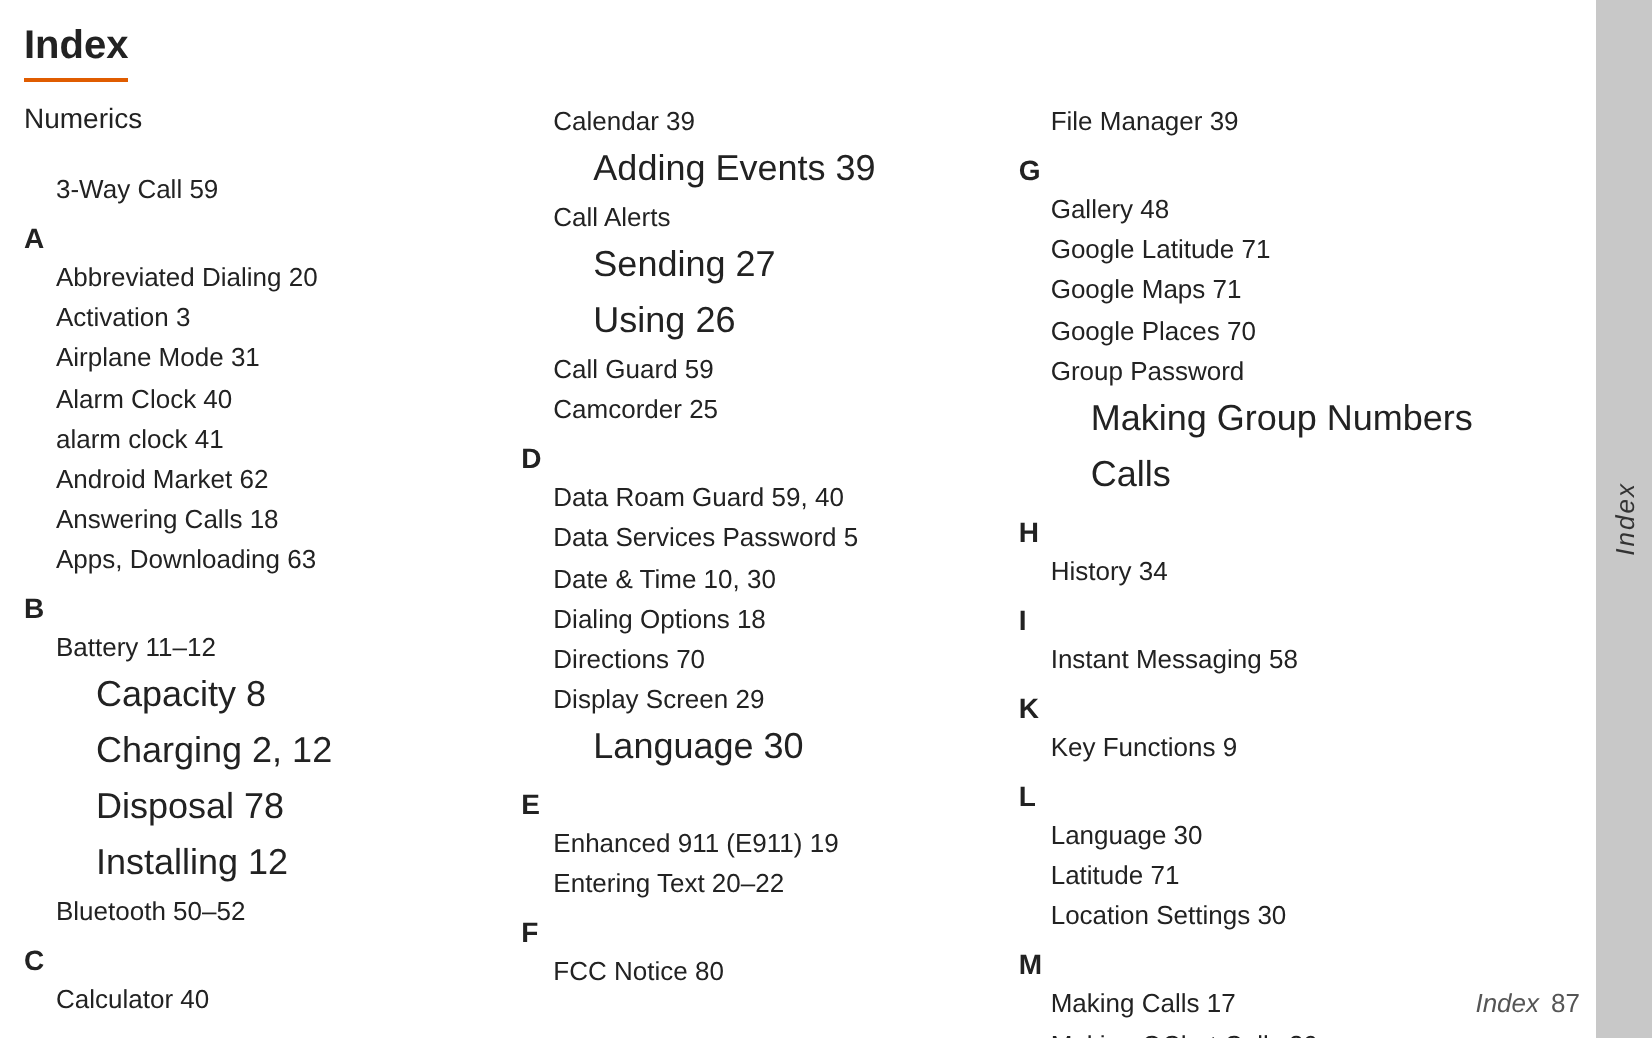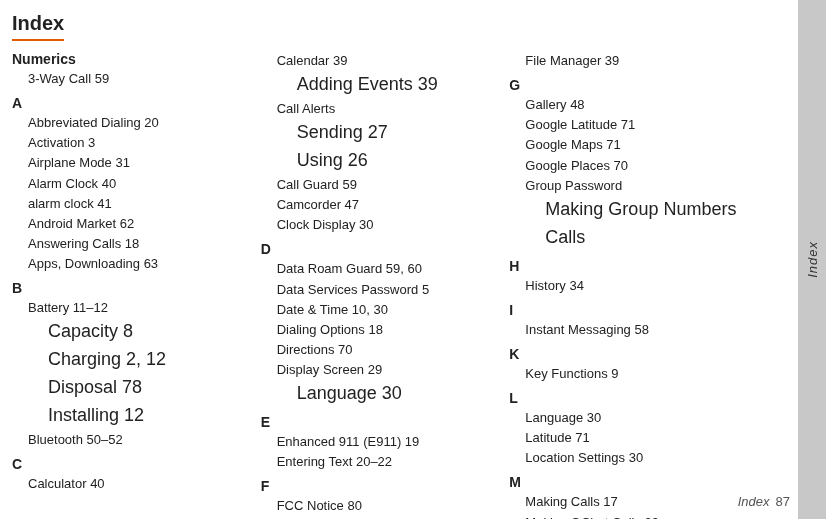--- a/index.html
+++ b/index.html
@@ -92,23 +92,23 @@
     }
 
     
     .index-section-letter {
       font-weight: bold;
       font-size: 14px;
       margin-top: 6px;
       margin-bottom: 2px;
     }
     .index-top-label {
-      font-weight: bold;
+      font-weight: normal;
       font-size: 14px;
-      margin-bottom: 2px;
+      margin-bottom: 18px;
     }
     .entry-l1 {
       padding-left: 16px;
       line-height: 1.55;
       font-size: 13px;
     }
     .entry-l2 {
       padding-left: 36px;
       line-height: 1.55;
       font-size: 18px;
@@ -155,24 +155,23 @@
           <div class="index-section-letter">C</div>
           <div class="entry-l1">Calculator 40</div>
         </div>
         <div class="col">
           <div class="entry-l1">Calendar 39</div>
           <div class="entry-l2">Adding Events 39</div>
           <div class="entry-l1">Call Alerts</div>
           <div class="entry-l2">Sending 27</div>
           <div class="entry-l2">Using 26</div>
           <div class="entry-l1">Call Guard 59</div>
-          <div class="entry-l1">Camcorder 47</div>
-          <div class="entry-l1">Clock Display 30</div>
+          <div class="entry-l1">Camcorder 25</div>
           <div class="index-section-letter">D</div>
-          <div class="entry-l1">Data Roam Guard 59, 60</div>
+          <div class="entry-l1">Data Roam Guard 59, 40</div>
           <div class="entry-l1">Data Services Password 5</div>
           <div class="entry-l1">Date &amp; Time 10, 30</div>
           <div class="entry-l1">Dialing Options 18</div>
           <div class="entry-l1">Directions 70</div>
           <div class="entry-l1">Display Screen 29</div>
           <div class="entry-l2">Language 30</div>
           <div class="index-section-letter">E</div>
           <div class="entry-l1">Enhanced 911 (E911) 19</div>
           <div class="entry-l1">Entering Text 20–22</div>
           <div class="index-section-letter">F</div>

